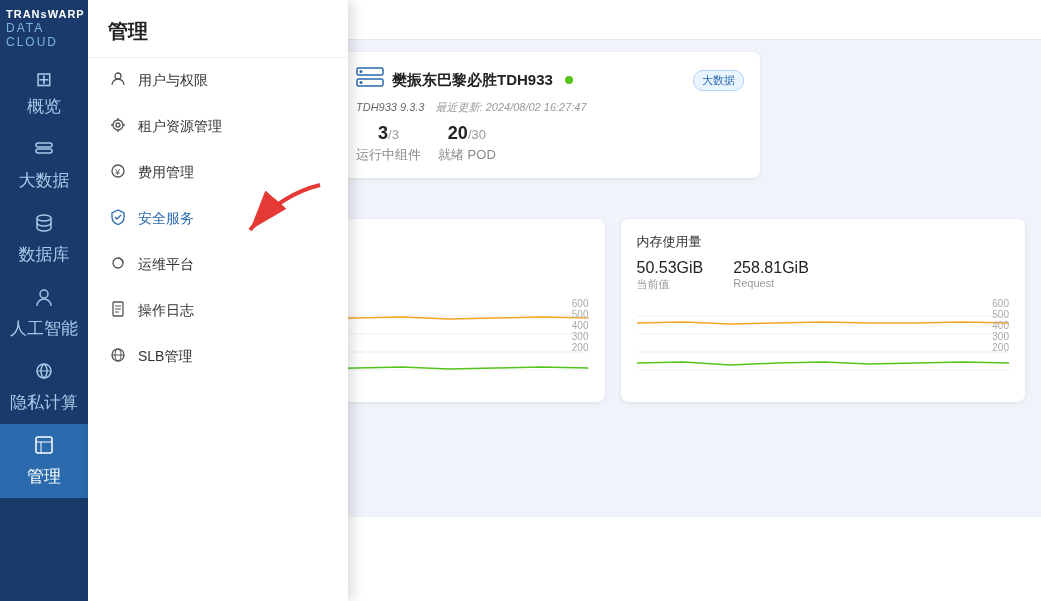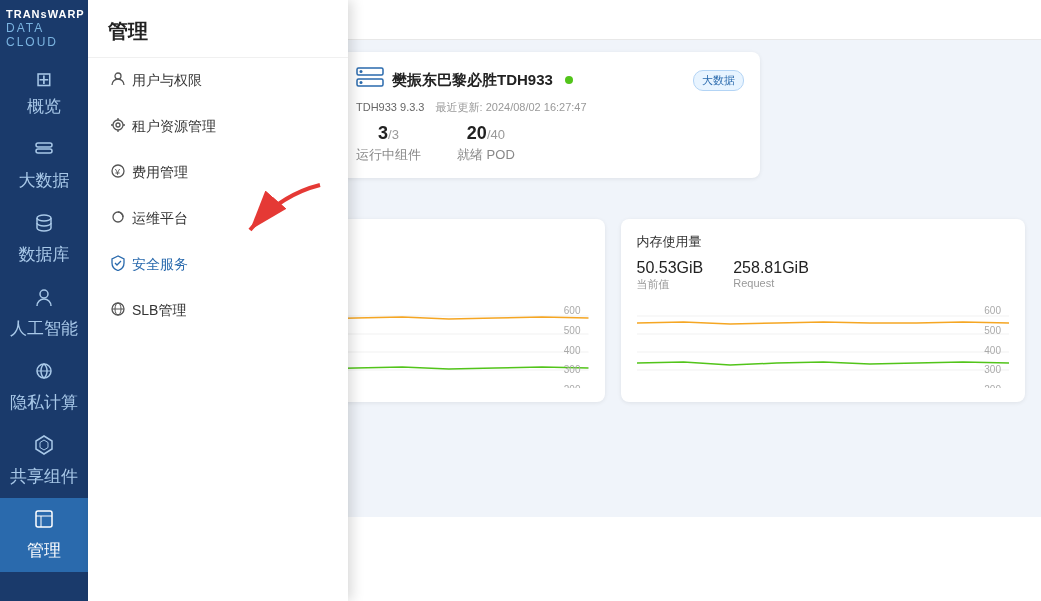--- a/index.html
+++ b/index.html
@@ -77,21 +77,21 @@
       color: #222;
       border-bottom: 1px solid #f0f0f0;
     }
     .dropdown-item {
       display: flex;
       align-items: center;
       padding: 13px 20px;
       cursor: pointer;
       color: #333;
       font-size: 14px;
-      gap: 4px;
+      gap: 10px;
     }
     .dropdown-item.highlighted { color: #2a6aad; }
     .dropdown-icon { font-size: 16px; color: #666; width: 20px; text-align: center; }
     .dropdown-icon.blue { color: #2a6aad; }
 
     
     .arrow-overlay {
       position: absolute;
       left: 200px;
       top: 175px;
@@ -148,25 +148,26 @@
       color: #2a6aad;
       font-size: 11px;
       padding: 2px 8px;
       border-radius: 10px;
       border: 1px solid #b3d4f5;
     }
     .card-sub {
       font-size: 11px;
       color: #999;
       margin-bottom: 8px;
+      font-style: italic;
     }
     .card-version { color: #666; font-size: 11px; margin-right: 8px; }
     .card-metrics {
       display: flex;
-      gap: 36px;
+      gap: 17px;
       margin-top: 8px;
     }
     .metric {
       display: flex;
       flex-direction: column;
       align-items: center;
     }
     .metric-value { font-size: 18px; font-weight: bold; color: #222; }
     .metric-value span { font-size: 13px; color: #999; font-weight: normal; }
     .metric-label { font-size: 13px; color: #888; margin-top: 2px; }
@@ -194,29 +195,28 @@
     .stat-item { }
     .stat-value { font-size: 16px; font-weight: normal; color: #222; }
     .stat-label { font-size: 11px; color: #999; }
     .chart-area {
       position: relative;
       height: 90px;
       overflow: hidden;
     }
     .chart-y-labels {
       position: absolute;
-      right: 8px;
+      right: 0;
       top: 0;
       display: flex;
       flex-direction: column;
-      justify-content: space-between;
+      justify-content: flex-start;
       height: 100%;
       font-size: 10px;
       color: #aaa;
-      margin-top: 7px;
     }
     .chart-lines {
       width: 100%;
       height: 90px;
     }
 
     
     .partial-card {
       background: #fff;
       border-radius: 8px;
@@ -269,29 +269,20 @@
   <div class="nav-item">
     <span class="nav-icon">
       <svg width="22" height="22" viewBox="0 0 22 22" fill="none">
         <circle cx="11" cy="11" r="7" stroke="#a8c8e8" stroke-width="1.5"></circle>
         <path d="M11 4 C7 7 7 15 11 18 C15 15 15 7 11 4Z" stroke="#a8c8e8" stroke-width="1.5"></path>
         <line x1="4" y1="11" x2="18" y2="11" stroke="#a8c8e8" stroke-width="1"></line>
       </svg>
     </span>
     <span class="nav-label">隐私计算</span>
   </div>
-  <div class="nav-item">
-    <span class="nav-icon">
-      <svg width="22" height="22" viewBox="0 0 22 22" fill="none">
-        <polygon points="11,2 19,7 19,15 11,20 3,15 3,7" stroke="#a8c8e8" stroke-width="1.5" fill="none"></polygon>
-        <polygon points="11,6 15,8.5 15,13.5 11,16 7,13.5 7,8.5" stroke="#a8c8e8" stroke-width="1" fill="none"></polygon>
-      </svg>
-    </span>
-    <span class="nav-label">共享组件</span>
-  </div>
   <div class="nav-item active">
     <span class="nav-icon">
       <svg width="22" height="22" viewBox="0 0 22 22" fill="none">
         <rect x="3" y="3" width="16" height="16" rx="2" stroke="#fff" stroke-width="1.5"></rect>
         <line x1="3" y1="8" x2="19" y2="8" stroke="#fff" stroke-width="1"></line>
         <line x1="8" y1="8" x2="8" y2="19" stroke="#fff" stroke-width="1"></line>
       </svg>
     </span>
     <span class="nav-label">管理</span>
   </div>
@@ -323,37 +314,48 @@
   </div>
   <div class="dropdown-item">
     <span class="dropdown-icon">
       <svg width="16" height="16" viewBox="0 0 16 16" fill="none">
         <circle cx="8" cy="8" r="6" stroke="#555" stroke-width="1.3"></circle>
         <text x="5" y="12" font-size="9" fill="#555">¥</text>
       </svg>
     </span>
     <span>费用管理</span>
   </div>
+  <div class="dropdown-item highlighted">
+    <span class="dropdown-icon blue">
+      <svg width="16" height="16" viewBox="0 0 16 16" fill="none">
+        <path d="M8 1L2 4v4c0 3.5 2.5 6.5 6 7.5 3.5-1 6-4 6-7.5V4L8 1z" stroke="#2a6aad" stroke-width="1.3" fill="none"></path>
+        <polyline points="5,8 7,10 11,6" stroke="#2a6aad" stroke-width="1.3"></polyline>
+      </svg>
+    </span>
+    <span style="color:#2a6aad;">安全服务</span>
+  </div>
   <div class="dropdown-item">
     <span class="dropdown-icon">
       <svg width="16" height="16" viewBox="0 0 16 16" fill="none">
         <circle cx="8" cy="8" r="5" stroke="#555" stroke-width="1.3"></circle>
         <path d="M8 3 A5 5 0 0 1 13 8" stroke="#555" stroke-width="1.3" marker-end="url(#arr)"></path>
       </svg>
     </span>
     <span>运维平台</span>
   </div>
-  <div class="dropdown-item highlighted">
-    <span class="dropdown-icon blue">
-      <svg width="16" height="16" viewBox="0 0 16 16" fill="none">
-        <path d="M8 1L2 4v4c0 3.5 2.5 6.5 6 7.5 3.5-1 6-4 6-7.5V4L8 1z" stroke="#2a6aad" stroke-width="1.3" fill="none"></path>
-        <polyline points="5,8 7,10 11,6" stroke="#2a6aad" stroke-width="1.3"></polyline>
-      </svg>
-    </span>
-    <span style="color:#2a6aad;">安全服务</span>
+  <div class="dropdown-item">
+    <span class="dropdown-icon">
+      <svg width="16" height="16" viewBox="0 0 16 16" fill="none">
+        <rect x="3" y="1" width="10" height="14" rx="1" stroke="#555" stroke-width="1.3"></rect>
+        <line x1="5" y1="5" x2="11" y2="5" stroke="#555" stroke-width="1"></line>
+        <line x1="5" y1="8" x2="11" y2="8" stroke="#555" stroke-width="1"></line>
+        <line x1="5" y1="11" x2="9" y2="11" stroke="#555" stroke-width="1"></line>
+      </svg>
+    </span>
+    <span>操作日志</span>
   </div>
   <div class="dropdown-item">
     <span class="dropdown-icon">
       <svg width="16" height="16" viewBox="0 0 16 16" fill="none">
         <circle cx="8" cy="8" r="6" stroke="#555" stroke-width="1.3"></circle>
         <ellipse cx="8" cy="8" rx="3" ry="6" stroke="#555" stroke-width="1"></ellipse>
         <line x1="2" y1="8" x2="14" y2="8" stroke="#555" stroke-width="1"></line>
       </svg>
     </span>
     <span>SLB管理</span>
@@ -423,21 +425,21 @@
         <div class="card-sub">
           <span class="card-version">TDH933 9.3.3</span>
           <span>最近更新: 2024/08/02 16:27:47</span>
         </div>
         <div class="card-metrics">
           <div class="metric">
             <div class="metric-value">3<span>/3</span></div>
             <div class="metric-label">运行中组件</div>
           </div>
           <div class="metric">
-            <div class="metric-value">20<span>/40</span></div>
+            <div class="metric-value">20<span>/30</span></div>
             <div class="metric-label">就绪 POD</div>
           </div>
         </div>
       </div>
     </div>
 
     <div style="display:flex;gap:8px;margin-bottom:8px;margin-left:2px;">
       <span style="font-size:12px;color:#aaa;">租户资源概品</span>
     </div>
 

